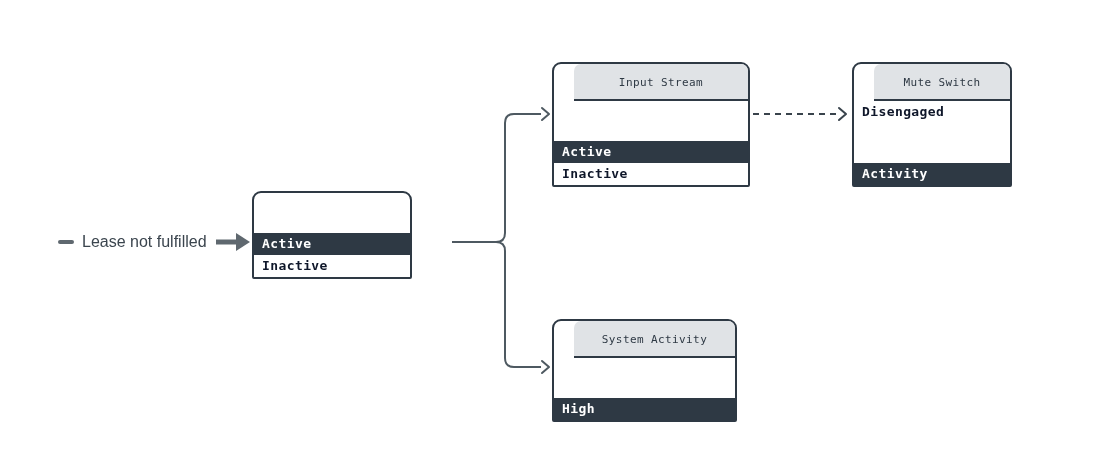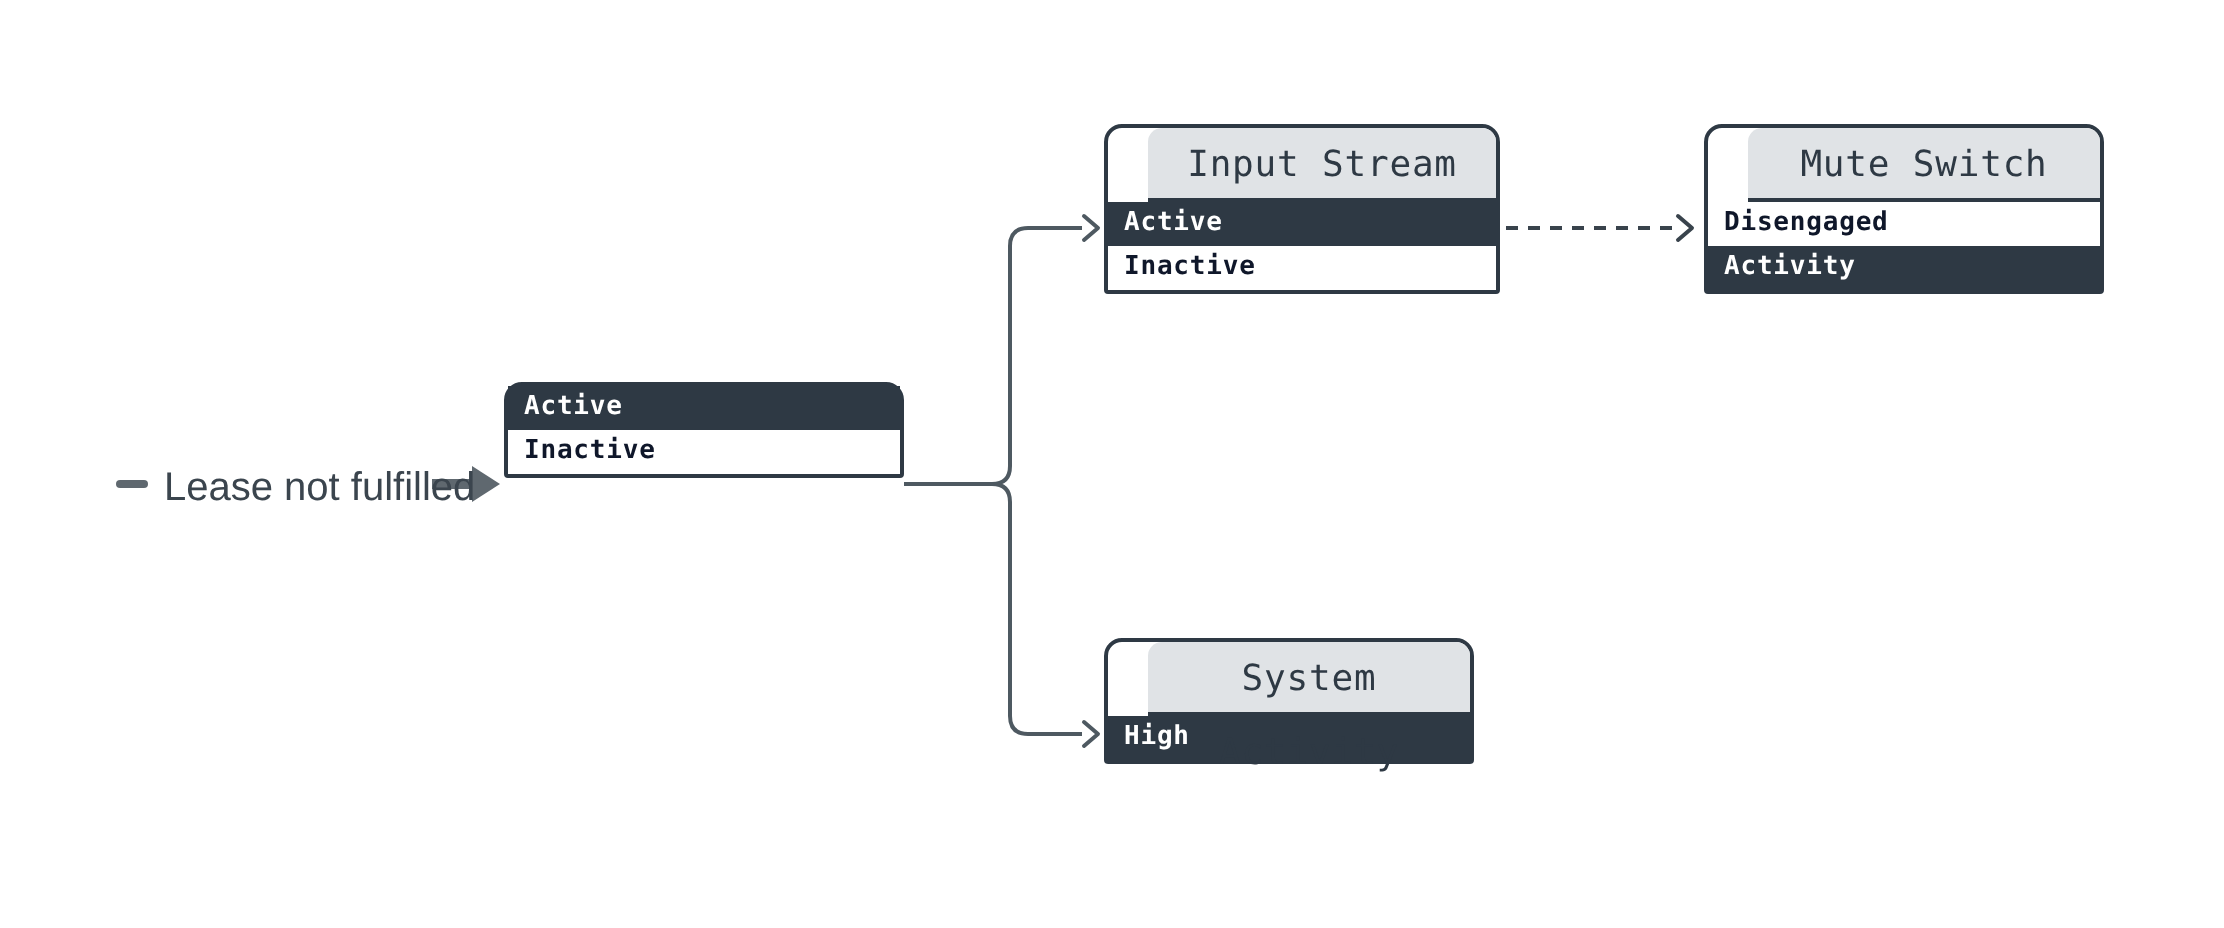--- a/index.html
+++ b/index.html
@@ -11,53 +11,53 @@
   }
   .canvas{position:absolute;inset:0;width:1112px;height:464px;}
   svg.connectors{position:absolute;left:0;top:0;z-index:1;}
 
   .node{
     position:absolute;z-index:2;
     box-sizing:border-box;
     border:2px solid #2e3944;
     border-radius:9px 9px 2px 2px;
     background:#ffffff;
-    width:200px;
+    width:160px;
   }
   .node-header{
     height:37px;line-height:37px;
     background:#e0e3e6;
     color:#2e3944;
     text-align:center;
-    font-size:18px;letter-spacing:0.4px;font-weight:500;
+    font-size:11px;letter-spacing:0.4px;font-weight:500;
     border-bottom:2px solid #2e3944;
     border-radius:7px 7px 0 0;
     box-sizing:border-box;
     margin-left:20px;
   }
   .row{
     height:22px;line-height:22px;
     background:#ffffff;color:#0f172a;
     font-size:13px;letter-spacing:0.4px;font-weight:700;
     padding-left:8px;
     white-space:nowrap;overflow:hidden;
   }
   .row.active{
-    background:#2e3944;color:#ffffff;font-weight:600;
+    background:#2e3944;color:#ffffff;font-weight:600;margin-top:40px;
   }
   #node-audio-processor{left:252px;top:191px;}
   #node-input-stream{left:552px;top:62px;width:198px;}
   #node-mute-switch{left:852px;top:62px;}
   #node-system-activity{left:552px;top:319px;width:185px;}
 
   .legend-label{
     position:absolute;z-index:2;
     left:82px;top:233px;
     font-family:"Liberation Sans","DejaVu Sans",sans-serif;
-    font-size:20px;font-weight:500;
+    font-size:16px;font-weight:500;
     color:#3b454e;
     white-space:nowrap;
   }
 
   .conn{stroke:#4e5961;stroke-width:2;fill:none;}
   .conn-head{stroke:#4e5961;stroke-width:2;fill:none;stroke-linecap:round;stroke-linejoin:round;}
   .dashed{stroke:#39434c;stroke-width:2;fill:none;stroke-dasharray:6 5;}
   .dashed-head{stroke:#39434c;stroke-width:2;fill:none;stroke-linecap:round;stroke-linejoin:round;}
   .thick-line{stroke:#5f686f;stroke-width:5;fill:none;}
   .thick-head{fill:#5f686f;stroke:none;}

